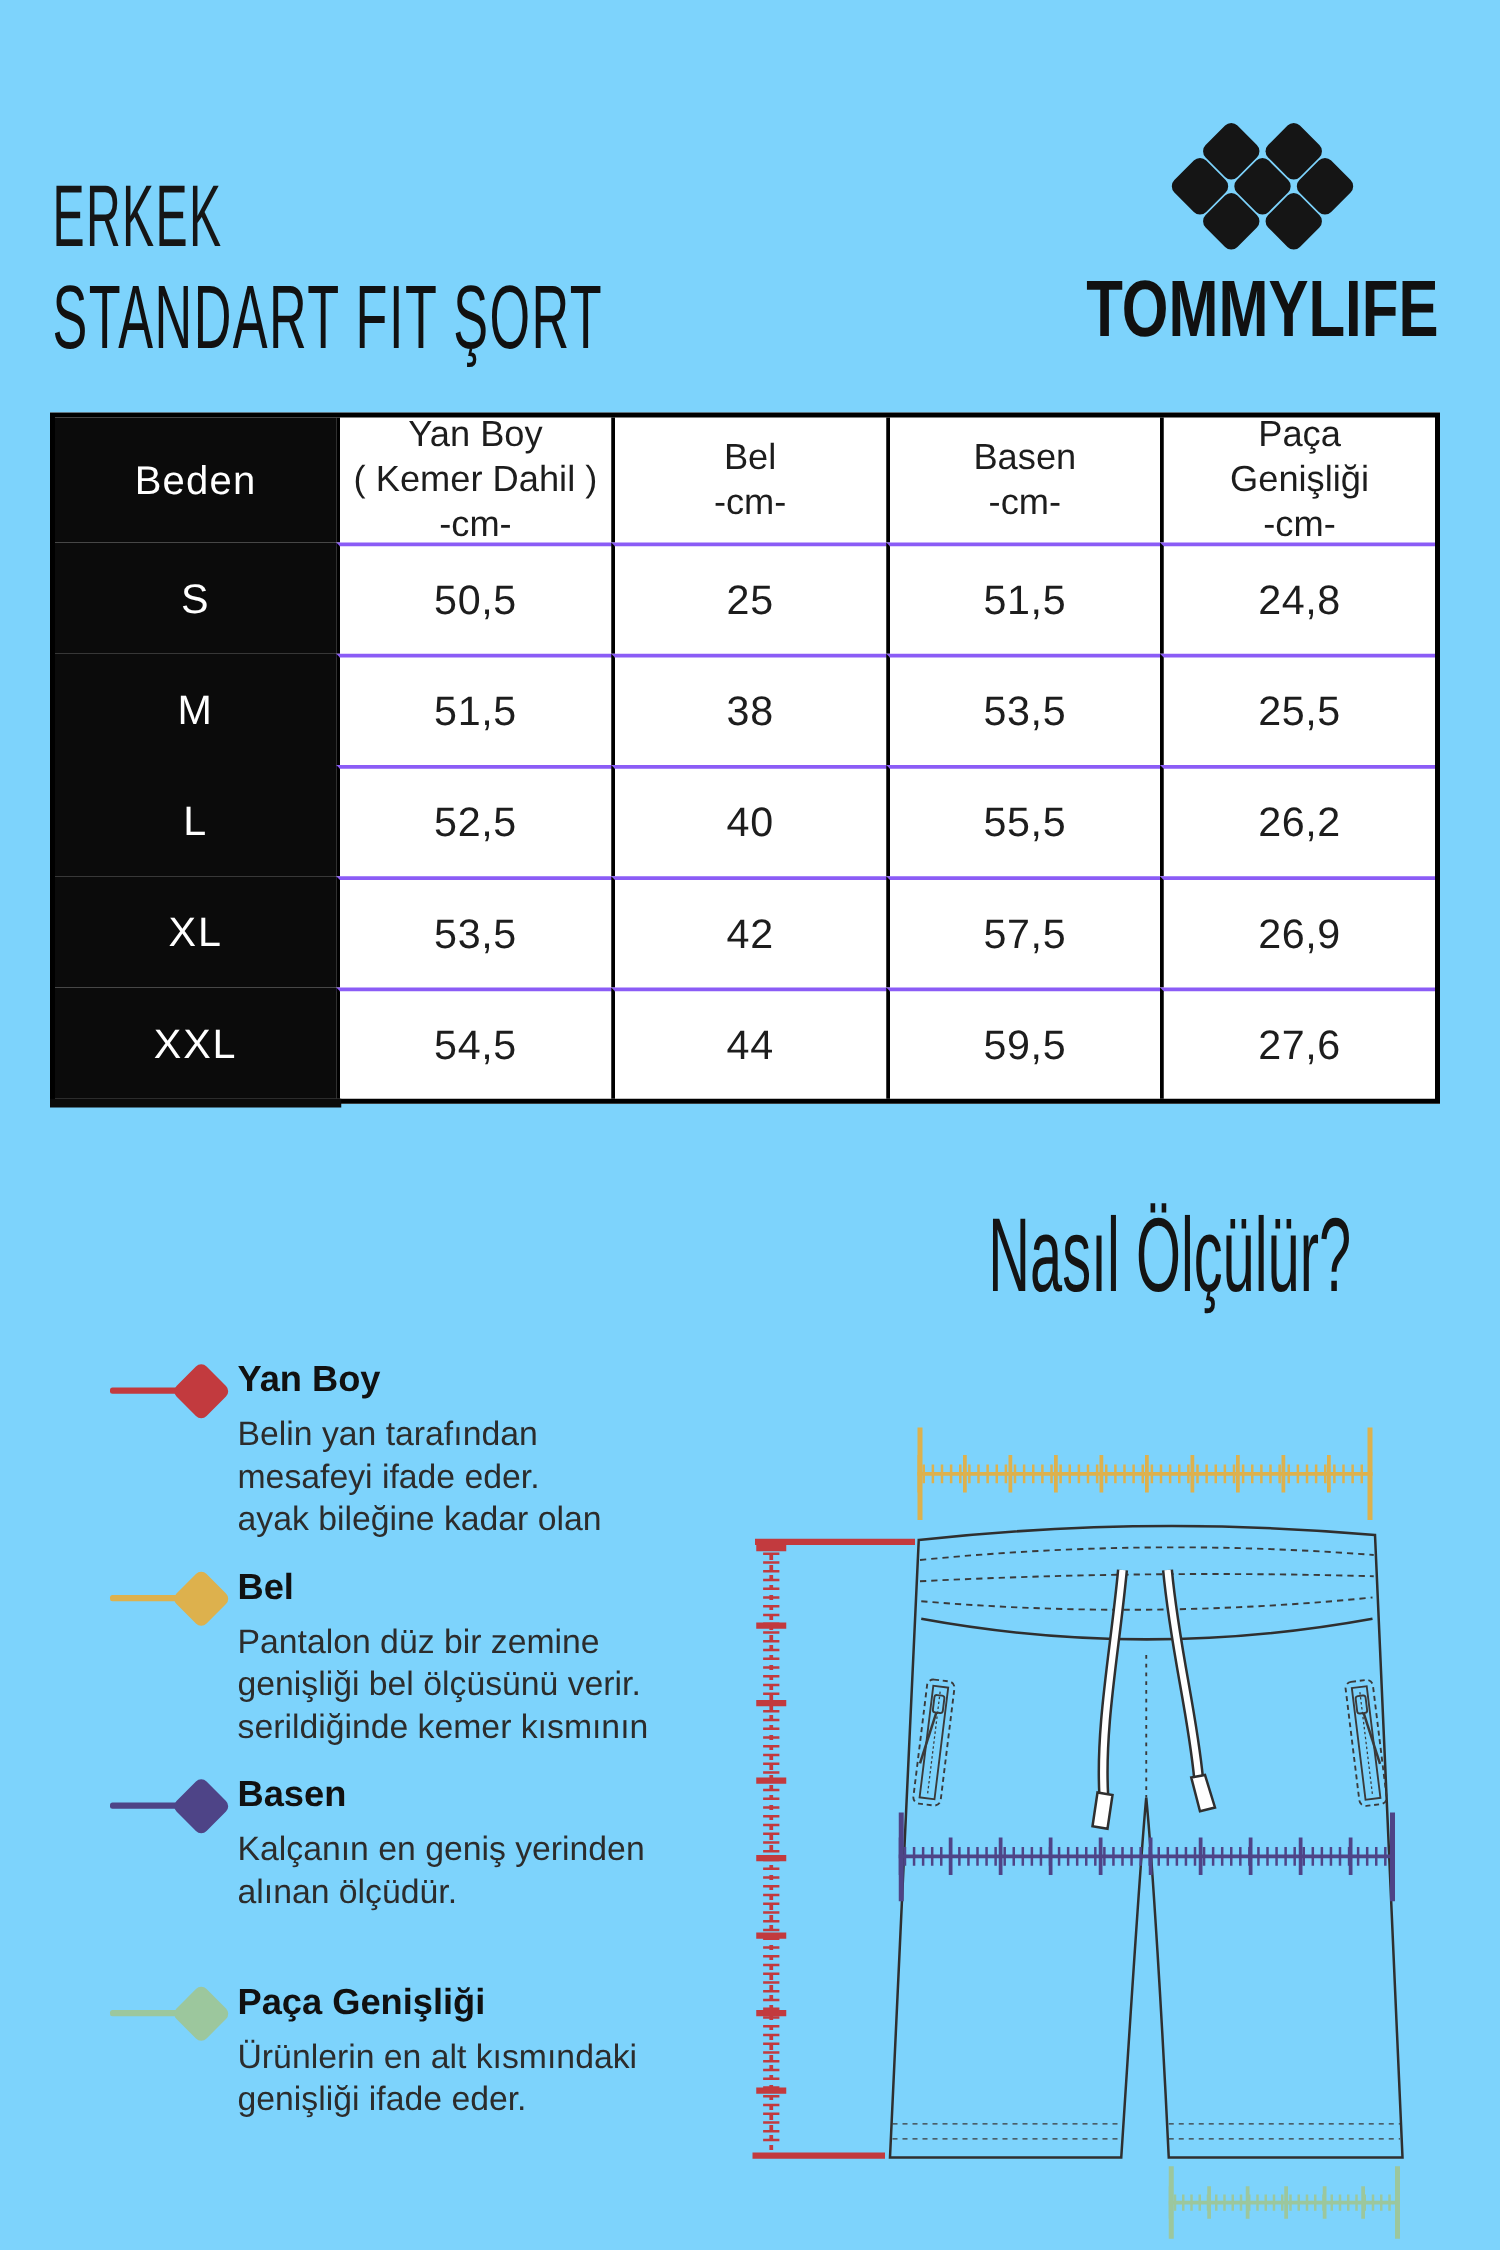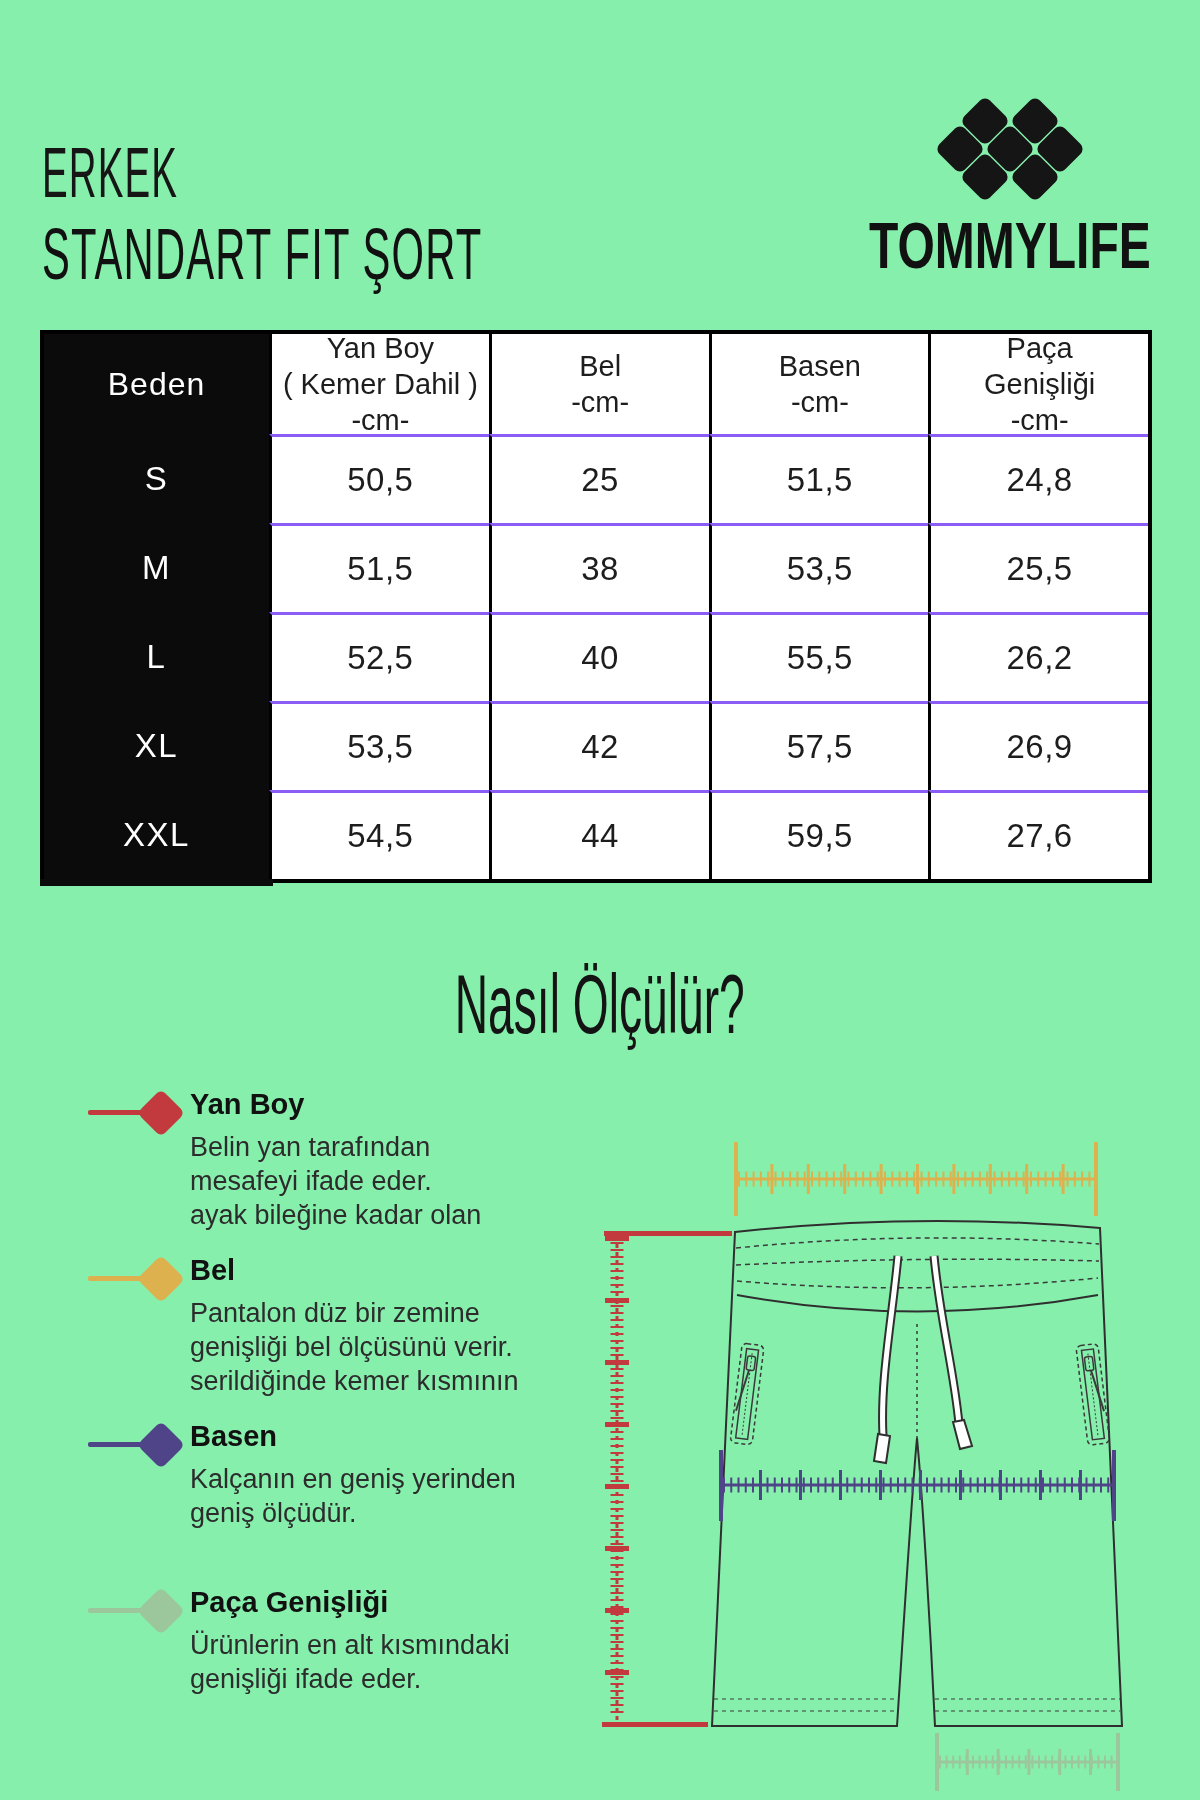--- a/index.html
+++ b/index.html
@@ -1,16 +1,16 @@
 <!DOCTYPE html>
 <html><head>
 <meta charset="utf-8">
 <style>
   html,body{margin:0;padding:0;background:#fff;}
-  .page{position:relative;width:1200px;height:1800px;background:#86efac;margin:0 auto;
+  .page{position:relative;width:1200px;height:1800px;background:#7dd3fc;margin:0 auto;
         font-family:"Liberation Sans",sans-serif;color:#1a1a1a;overflow:hidden;}
   .cond{display:inline-block;transform-origin:0 50%;white-space:nowrap;}
   .cond-c{display:inline-block;transform-origin:50% 50%;white-space:nowrap;}
 
   
   .title-block{position:absolute;left:42px;top:138px;}
   .category{font-size:70px;line-height:1;font-weight:400;letter-spacing:2px;color:#161616;}
   .main-title{font-size:72px;line-height:1;font-weight:400;letter-spacing:2px;color:#111;margin-top:10px;}
   .brand-block{position:absolute;left:810px;top:92px;width:400px;text-align:center;}
   .logo{position:relative;display:inline-block;width:152px;height:114px;}
@@ -29,21 +29,21 @@
   .bt{border-top:3px solid #8b5cf6;}
   .hd-title,.hd-sub,.hd-unit{font-size:29px;line-height:36px;color:#1d1d1d;}
   .hd-beden{font-size:32px;color:#fff;letter-spacing:1px;}
   .hd-narrow .hd-title{width:160px;}
   .hd-sub:empty,.hd-unit:empty{display:none;}
   .st-size{font-size:33px;letter-spacing:1.5px;}
   .st-val{font-size:33px;letter-spacing:.5px;color:#1d1d1d;}
   .beden-tail{position:absolute;left:-4px;top:100%;width:233px;height:7px;background:#0b0b0b;}
 
   
-  .measure-heading{position:absolute;left:0;top:958px;width:1200px;text-align:center;
+  .measure-heading{position:absolute;left:0;top:958px;width:1200px;text-align:right;
                    font-size:84px;line-height:1.1;font-weight:400;color:#141414;}
   .legend-item{position:absolute;left:88px;width:480px;}
   .marker{position:absolute;left:0;top:5px;width:96px;height:40px;}
   .marker-line{position:absolute;left:0;top:17px;width:64px;height:5px;border-radius:2px;}
   .marker-diamond{position:absolute;left:56px;top:3px;width:34px;height:34px;transform:rotate(45deg);border-radius:6px;}
   .legend-text{margin-left:102px;}
   .legend-label{font-size:29px;font-weight:700;color:#111;margin-bottom:9px;}
   .legend-line{font-size:27px;line-height:34px;color:#2c2c2c;}
 
   .diagram{position:absolute;left:540px;top:1060px;width:660px;height:760px;}
@@ -166,21 +166,21 @@
   </div>
 
   <div class="legend-item" style="top:1420px">
     <div class="marker">
       <span class="marker-line" style="background-color: rgb(78, 68, 135);"></span>
       <span class="marker-diamond" style="background-color: rgb(78, 68, 135);"></span>
     </div>
     <div class="legend-text">
       <div class="legend-label">Basen</div>
       <div class="legend-line">Kalçanın en geniş yerinden</div>
-      <div class="legend-line">geniş ölçüdür.</div>
+      <div class="legend-line">alınan ölçüdür.</div>
     </div>
   </div>
 
   <div class="legend-item" style="top:1586px">
     <div class="marker">
       <span class="marker-line" style="background-color: rgb(156, 199, 157);"></span>
       <span class="marker-diamond" style="background-color: rgb(156, 199, 157);"></span>
     </div>
     <div class="legend-text">
       <div class="legend-label">Paça Genişliği</div>

